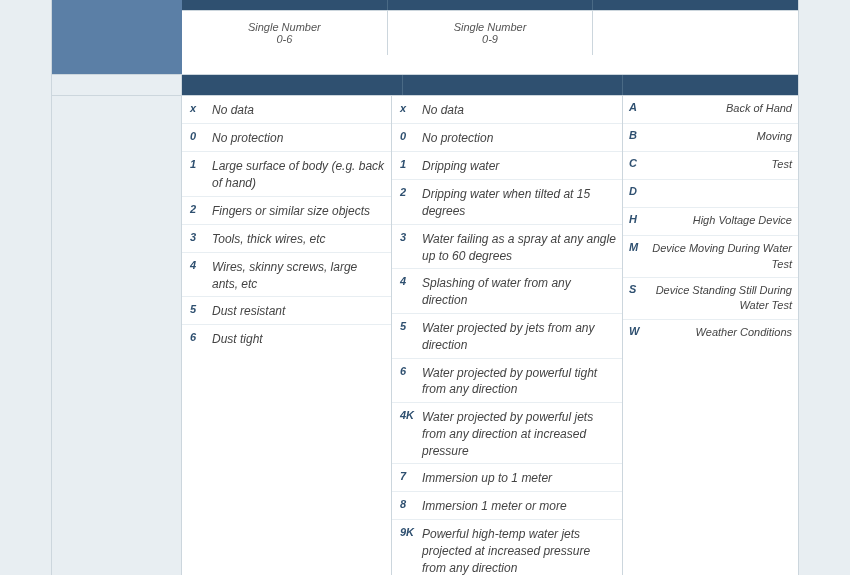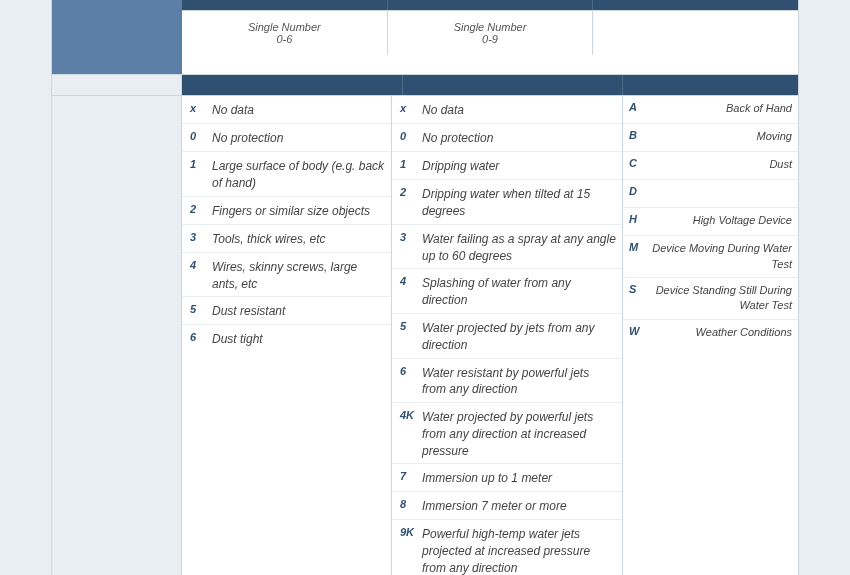--- a/index.html
+++ b/index.html
@@ -259,52 +259,52 @@
         <div class="data-row">
           <span class="row-key">4</span>
           <span class="row-val">Splashing of water from any direction</span>
         </div>
         <div class="data-row">
           <span class="row-key">5</span>
           <span class="row-val">Water projected by jets from any direction</span>
         </div>
         <div class="data-row">
           <span class="row-key">6</span>
-          <span class="row-val">Water resistant by powerful jets from any direction</span>
+          <span class="row-val">Water projected by powerful tight from any direction</span>
         </div>
         <div class="data-row">
           <span class="row-key">4K</span>
           <span class="row-val">Water projected by powerful jets from any direction at increased pressure</span>
         </div>
         <div class="data-row">
           <span class="row-key">7</span>
           <span class="row-val">Immersion up to 1 meter</span>
         </div>
         <div class="data-row">
           <span class="row-key">8</span>
-          <span class="row-val">Immersion 7 meter or more</span>
+          <span class="row-val">Immersion 1 meter or more</span>
         </div>
         <div class="data-row">
           <span class="row-key">9K</span>
           <span class="row-val">Powerful high-temp water jets projected at increased pressure from any direction</span>
         </div>
       </div>
 
     <div class="col-other" id="other-col">
         <div class="other-row">
           <span class="other-key">A</span>
           <span class="other-val">Back of Hand</span>
         </div>
         <div class="other-row">
           <span class="other-key">B</span>
           <span class="other-val">Moving</span>
         </div>
         <div class="other-row">
           <span class="other-key">C</span>
-          <span class="other-val">Dust</span>
+          <span class="other-val">Test</span>
         </div>
         <div class="other-row">
           <span class="other-key">D</span>
         </div>
         <div class="other-row">
           <span class="other-key">H</span>
           <span class="other-val">High Voltage Device</span>
         </div>
         <div class="other-row">
           <span class="other-key">M</span>

